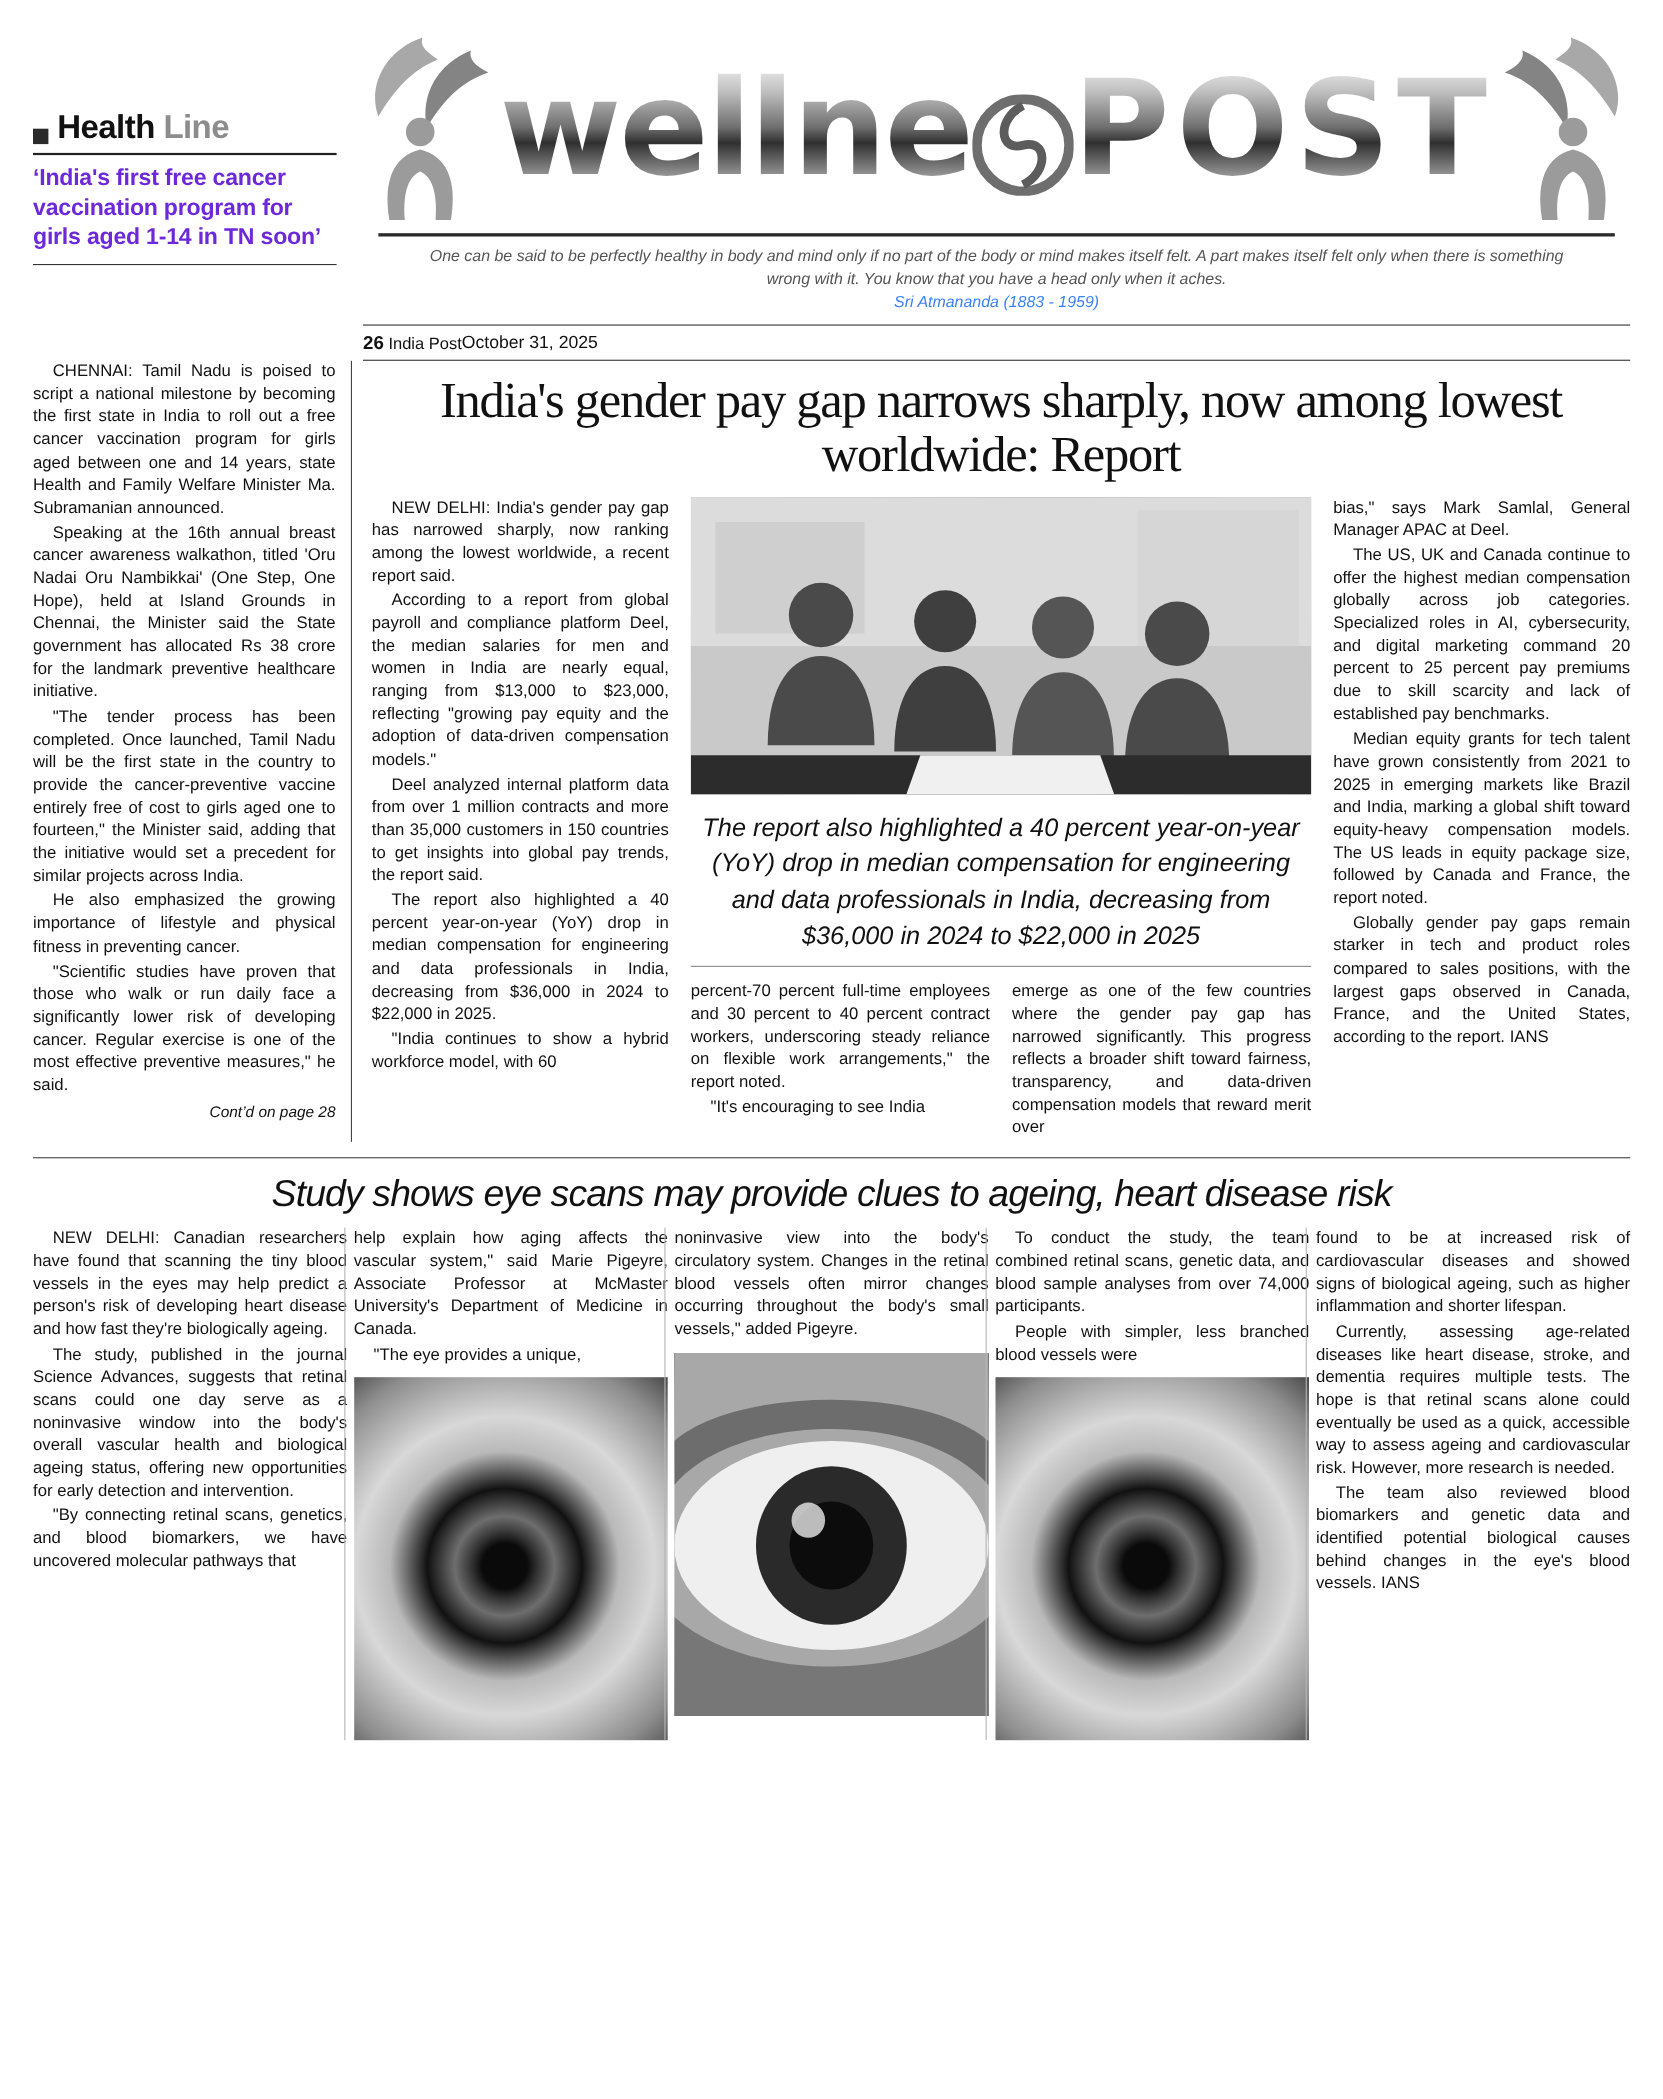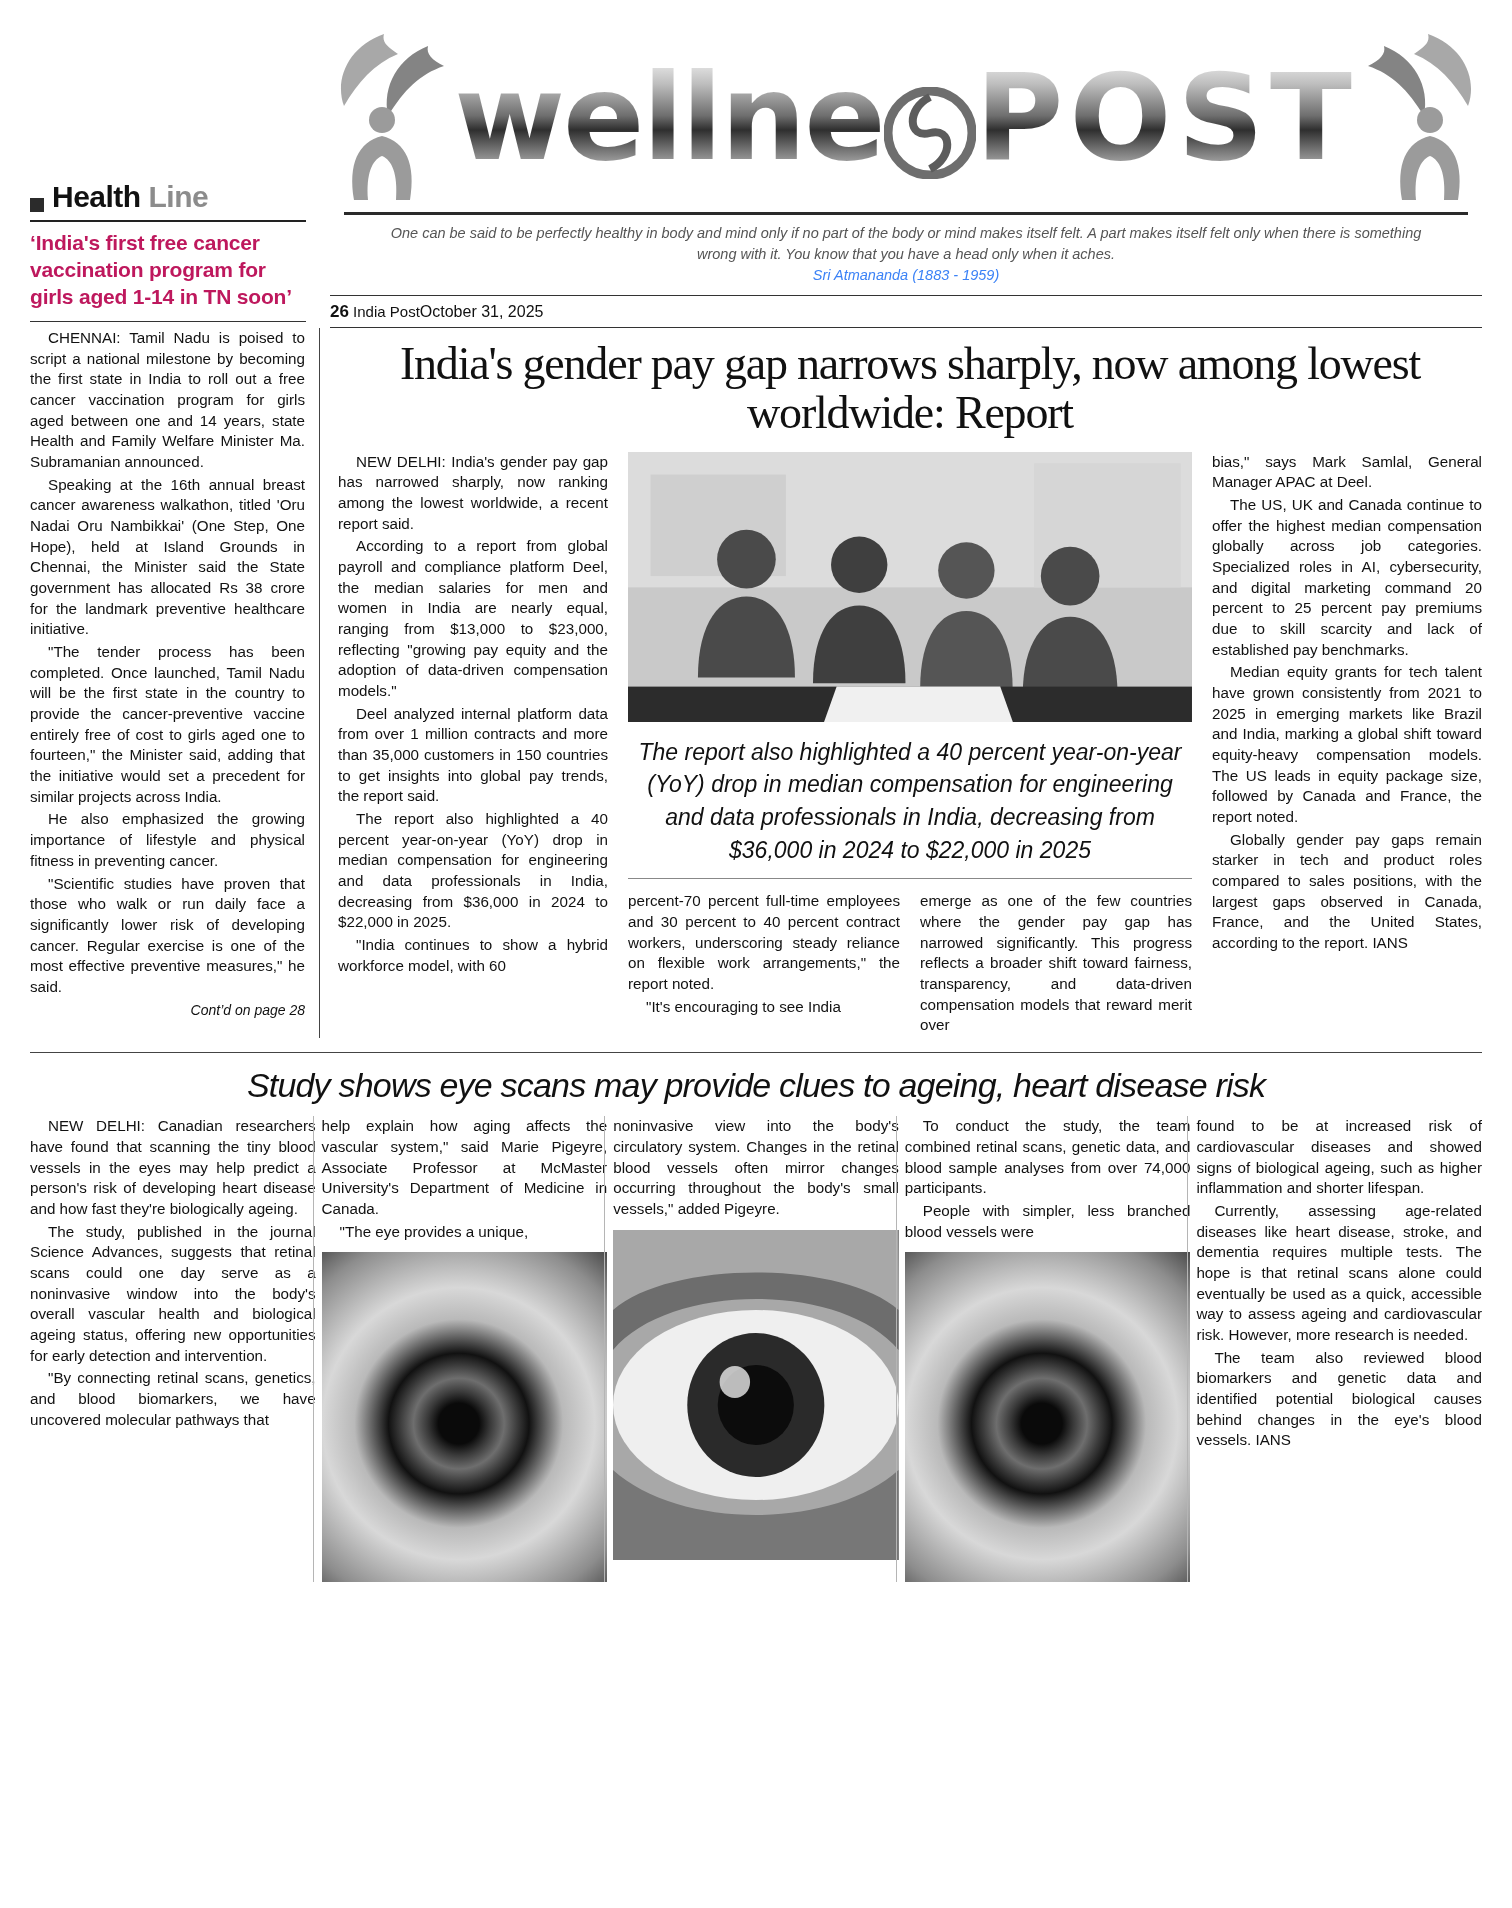--- a/index.html
+++ b/index.html
@@ -19,21 +19,21 @@
     width: 1512px;
     height: 1908px;
     padding: 18px 30px 10px 30px;
     position: relative;
   }
 
   
   .masthead {
     display: flex;
     flex-direction: row;
-    align-items: flex-end;
+    align-items: center;
   }
   .health-line-col {
     width: 290px;
     flex: 0 0 290px;
     padding-right: 14px;
   }
   .healthline-title {
     font-size: 30px;
     font-weight: bold;
     letter-spacing: -0.5px;
@@ -50,21 +50,21 @@
   }
   .hl-rule {
     border-bottom: 2px solid #222;
     margin-top: 6px;
     margin-bottom: 8px;
   }
   .hl-headline {
     font-size: 21px;
     line-height: 1.28;
     font-weight: bold;
-    color: #be185d;
+    color: #6d28d9;
     letter-spacing: -0.2px;
   }
   .hl-rule2 {
     border-bottom: 1.5px solid #333;
     margin-top: 10px;
     margin-bottom: 6px;
   }
 
   
   .brand-col {

